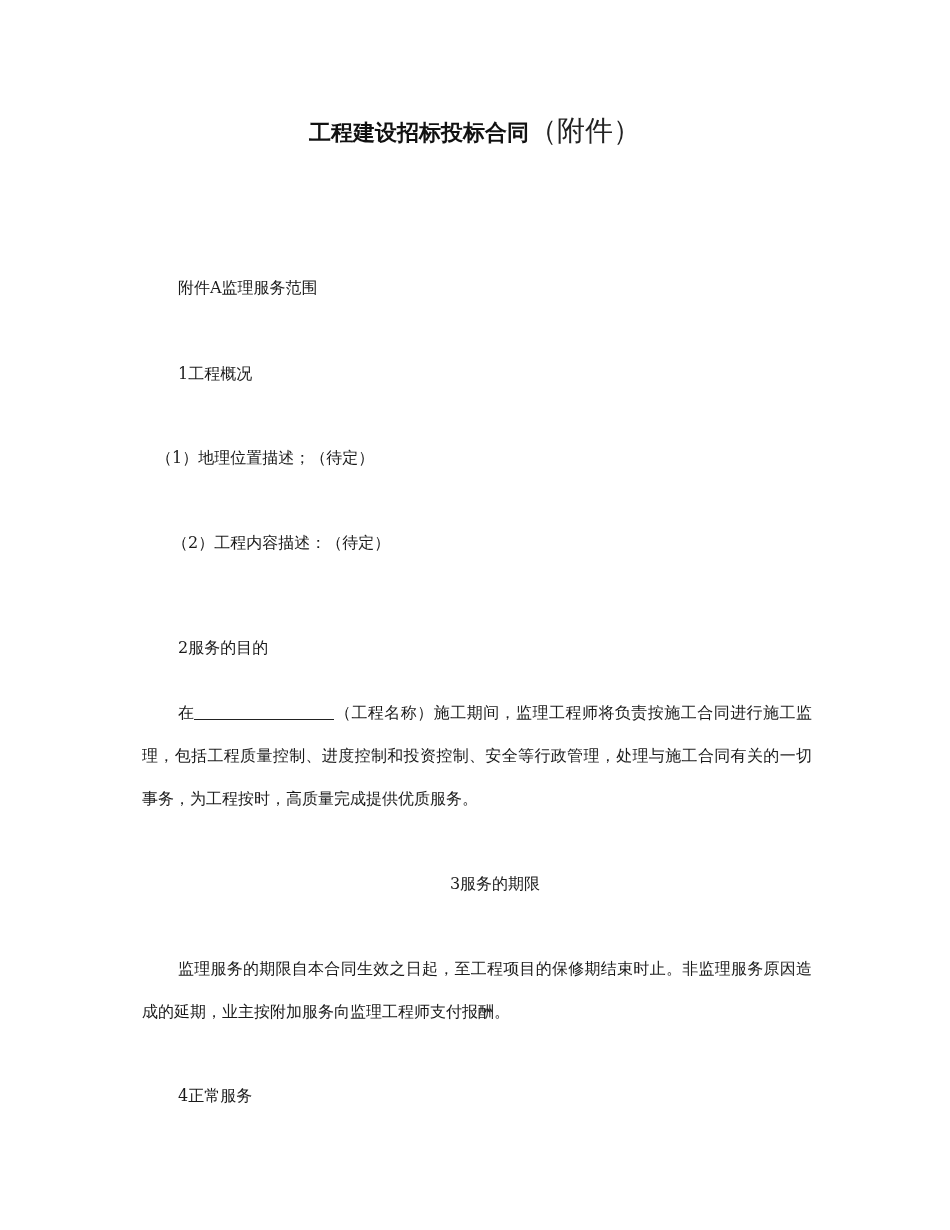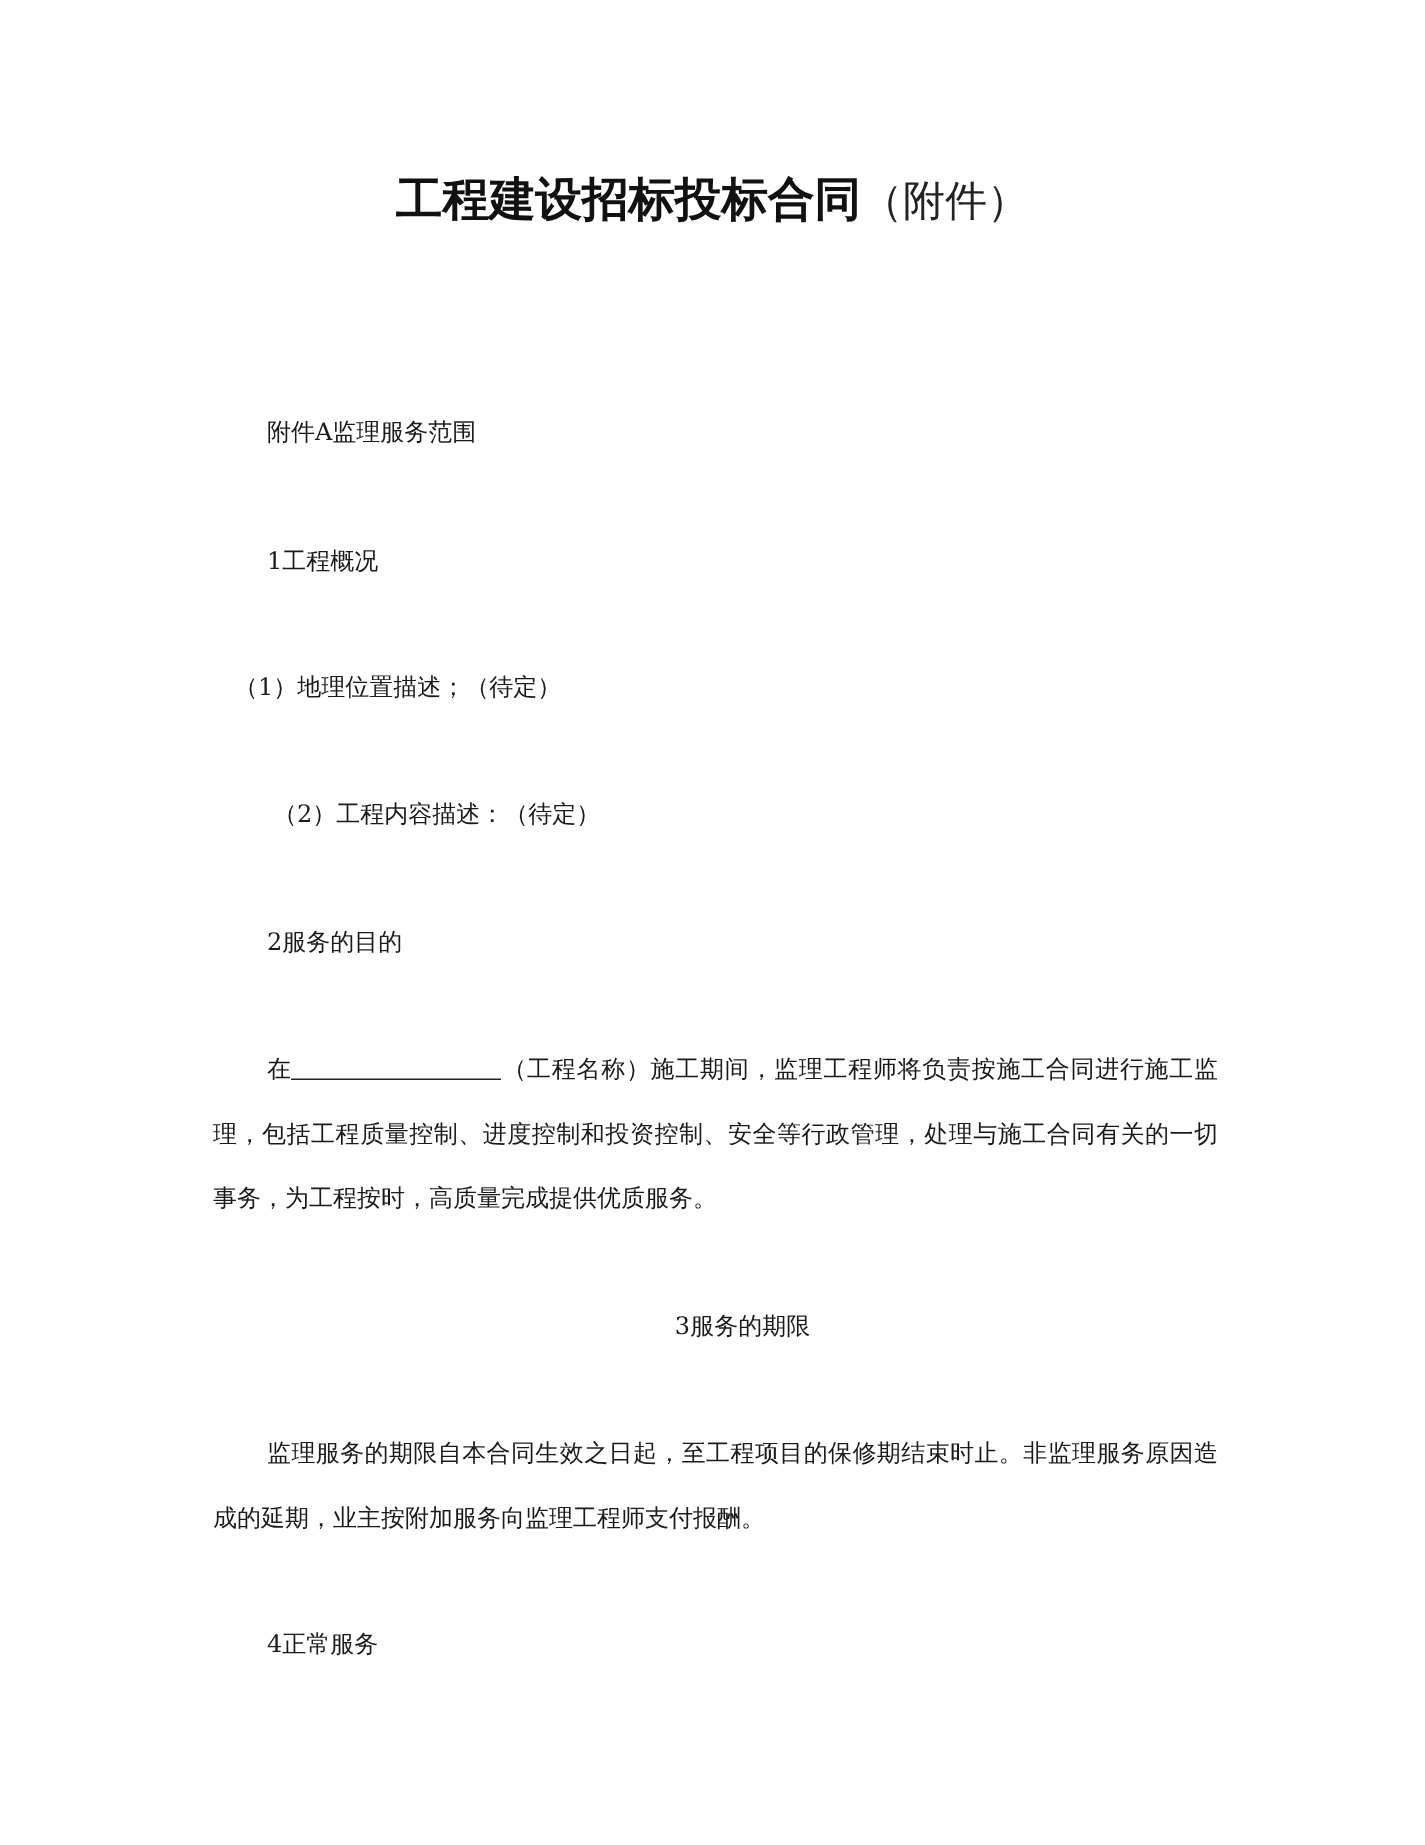--- a/index.html
+++ b/index.html
@@ -1,38 +1,38 @@
 <!DOCTYPE html>
 <html><head>
 <meta charset="utf-8">
 <style>
   html, body { margin: 0; padding: 0; background: #ffffff; }
   body { width: 950px; height: 1230px; position: relative; overflow: hidden;
          font-family: "DejaVu Serif", "Liberation Serif", serif; color: #1a1a1a; }
   .title { position: absolute; top: 112px; left: 0; width: 950px; text-align: center; }
   .title .main { font-family: "DejaVu Sans", "Liberation Sans", sans-serif; font-weight: bold;
-                 font-size: 31px; letter-spacing: 0px; color: #111; }
+                 font-size: 22px; letter-spacing: 0px; color: #111; }
   .title .sub { font-size: 28px; color: #222; }
   .p { position: absolute; left: 142px; width: 670px; font-size: 16px; line-height: 43px; }
   .indent { text-indent: 36px; }
   .justify { text-align: justify; text-align-last: left; }
   .blank { display: inline-block; width: 140px; border-bottom: 1px solid #222; height: 18px; vertical-align: -2px; }
 </style>
 </head>
 <body>
 
 <div class="title">
   <span class="main">工程建设招标投标合同</span><span class="sub">（附件）</span>
 </div>
 
 <div class="p indent" style="top:266px;">附件A监理服务范围</div>
 <div class="p indent" style="top:352px;">1工程概况</div>
 <div class="p" style="top:436px; left:156px;">（1）地理位置描述；（待定）</div>
-<div class="p" style="top:521px; left:172px;margin-left:10px;">（2）工程内容描述：（待定）</div>
-<div class="p indent" style="top:606px;">2服务的目的</div>
+<div class="p" style="top:521px; left:172px;">（2）工程内容描述：（待定）</div>
+<div class="p indent" style="top:626px;">2服务的目的</div>
 
 <div class="p indent justify" style="top:691px;">
   <span>在</span><span class="blank"></span><span>（工程名称）施工期间，监理工程师将负责按施工合同进行施工监理，包括工程质量控制、进度控制和投资控制、安全等行政管理，处理与施工合同有关的一切事务，为工程按时，高质量完成提供优质服务。</span>
 </div>
 
 <div class="p indent" style="top:862px;text-align:center;">3服务的期限</div>
 <div class="p indent justify" style="top:947px;">监理服务的期限自本合同生效之日起，至工程项目的保修期结束时止。非监理服务原因造成的延期，业主按附加服务向监理工程师支付报酬。</div>
 <div class="p indent" style="top:1074px;">4正常服务</div>
 
 </body></html>

